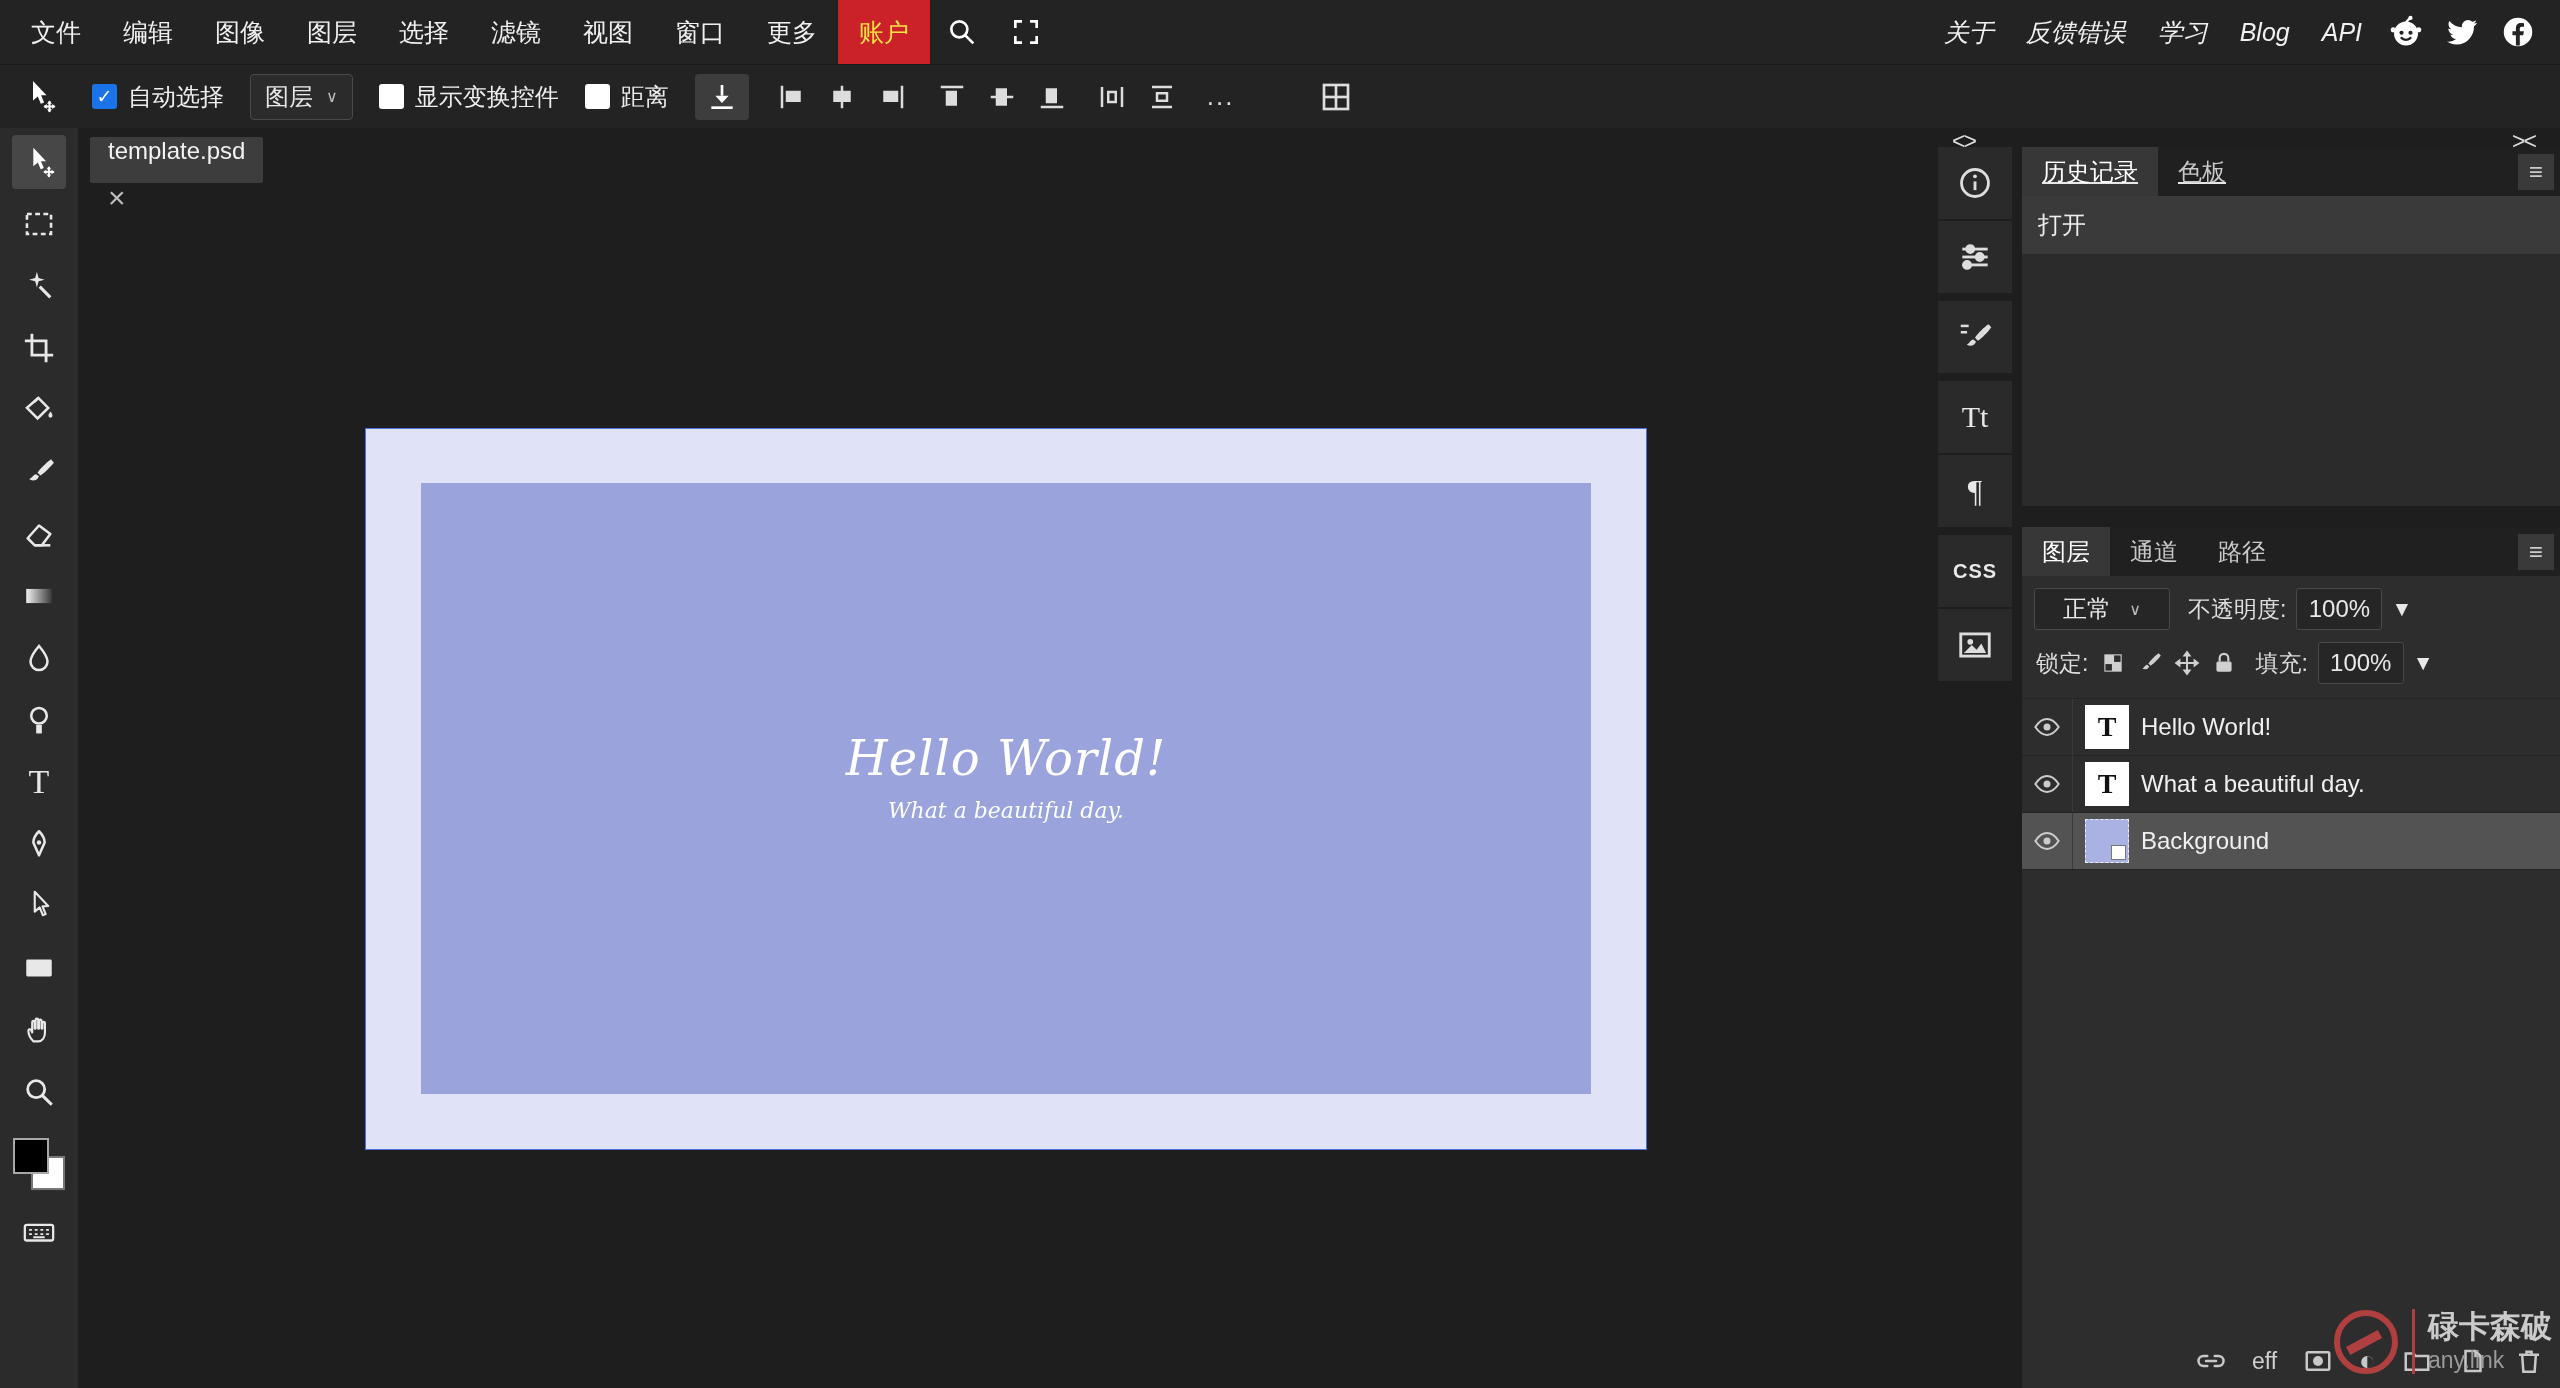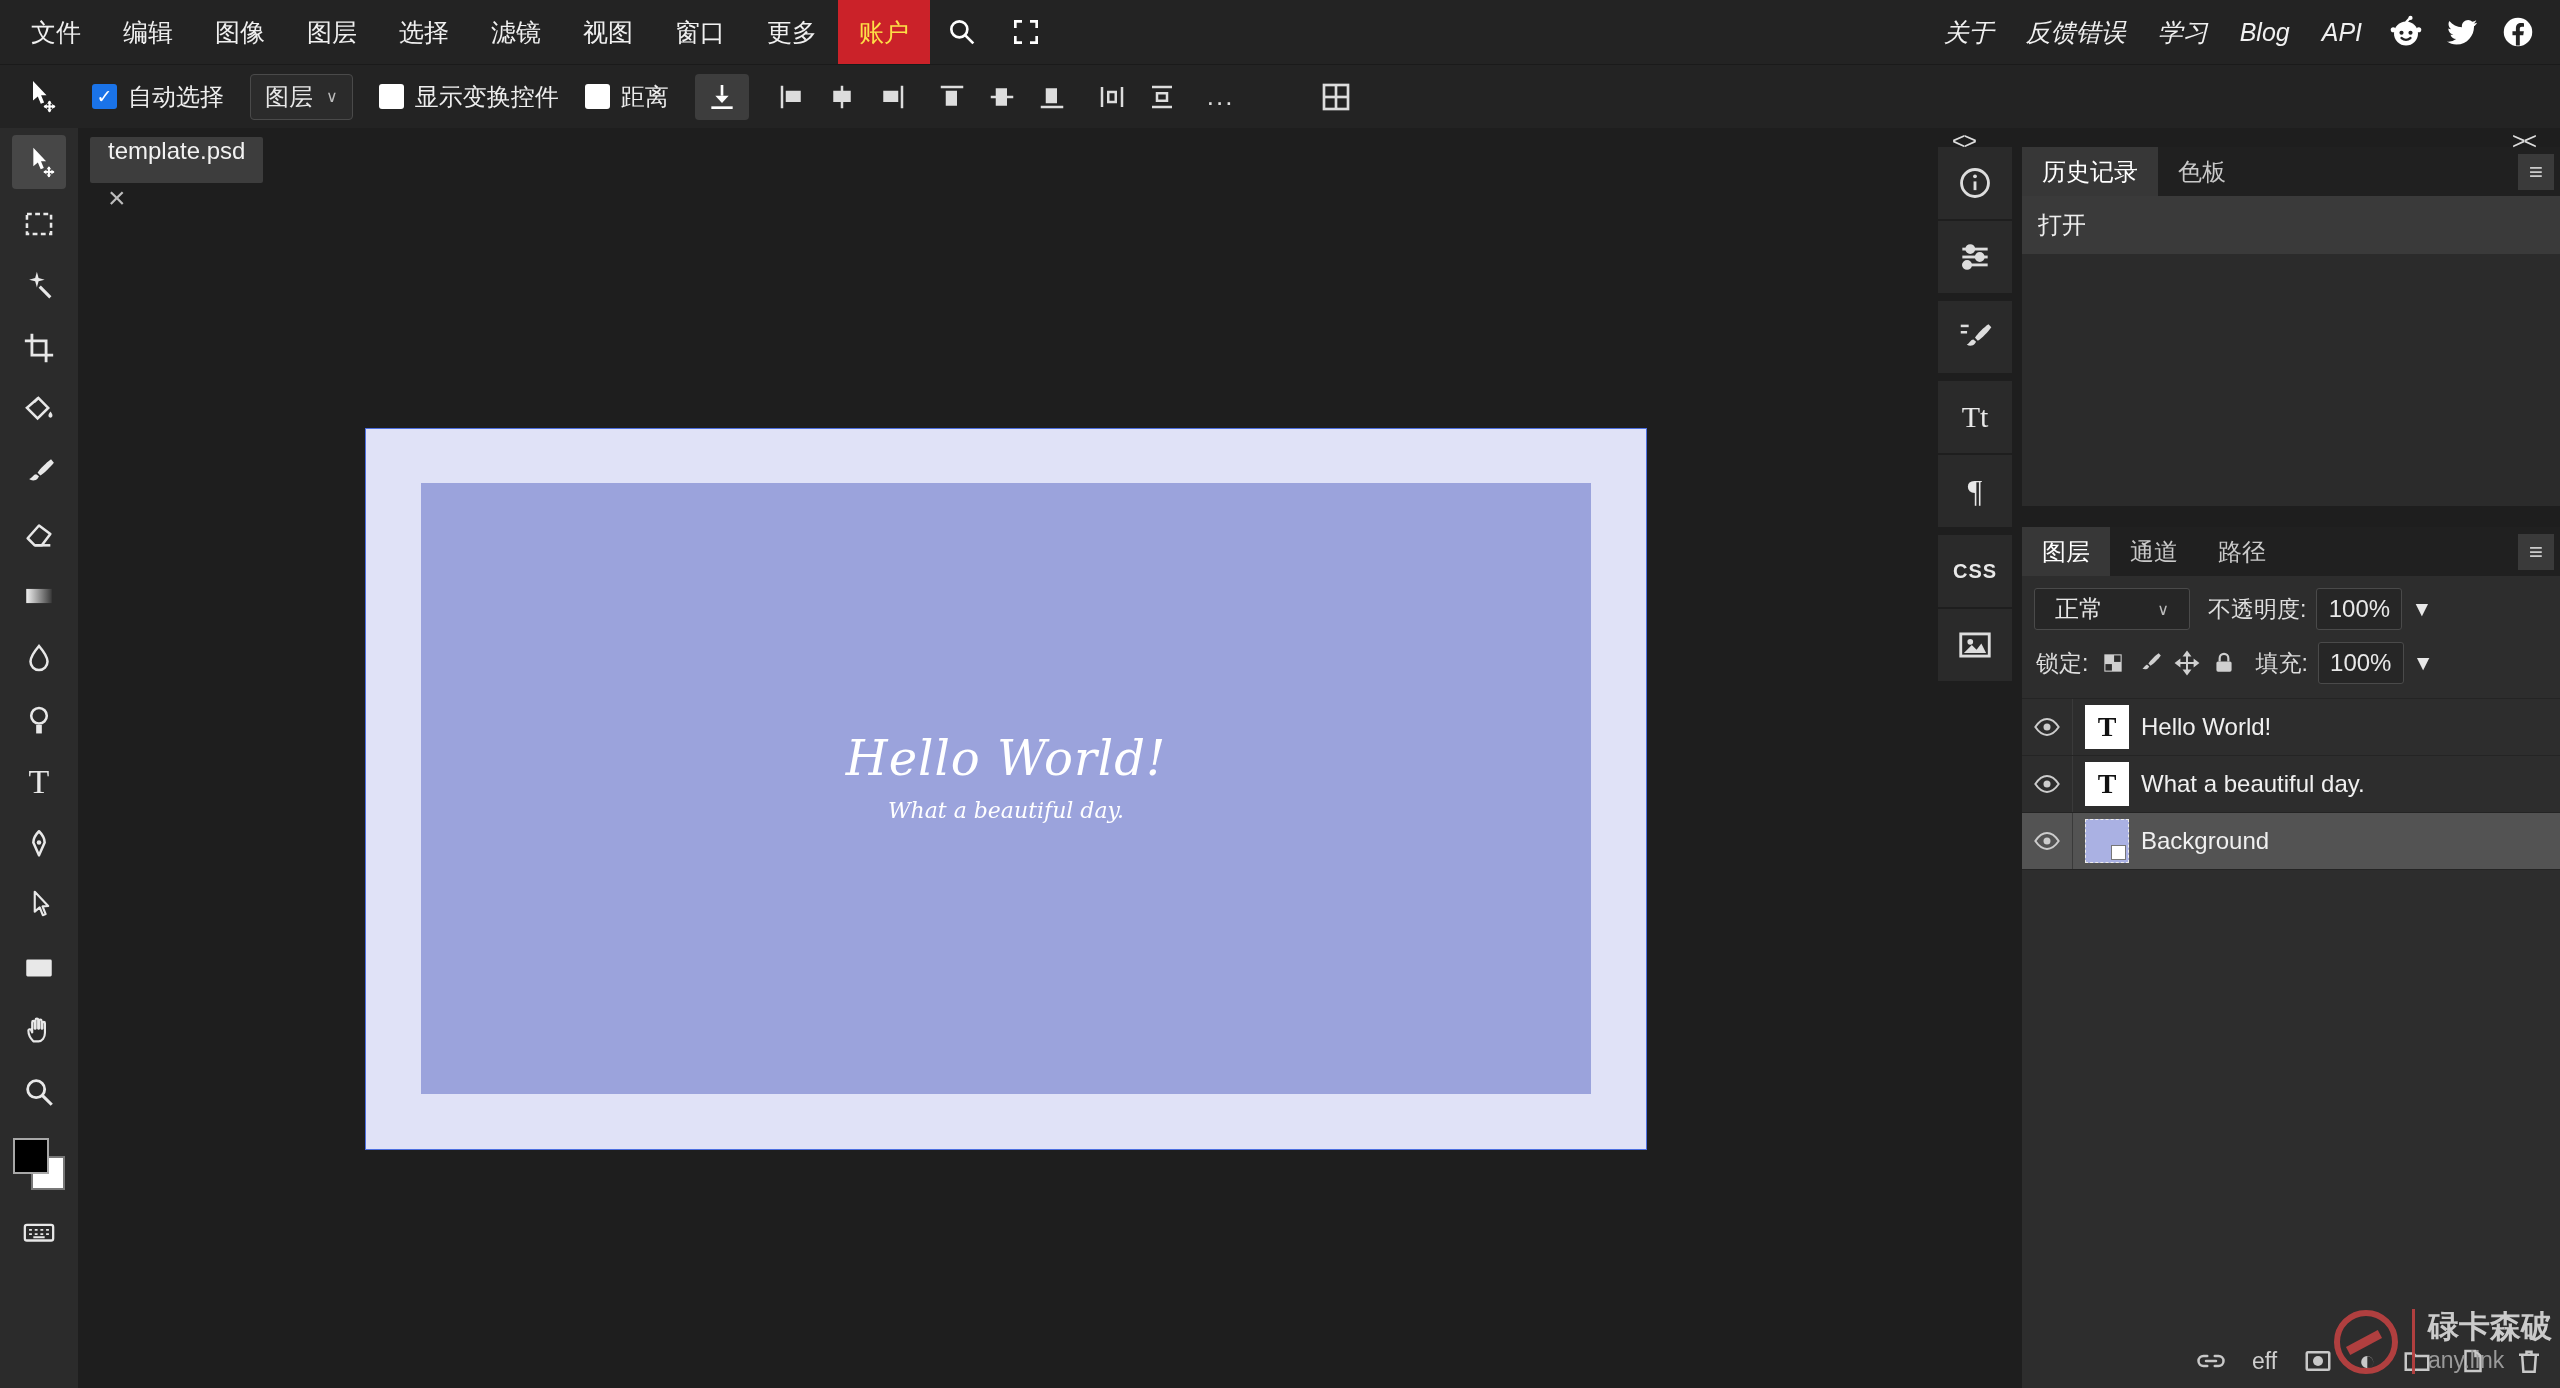--- a/index.html
+++ b/index.html
@@ -66,34 +66,34 @@
   .strip{position:absolute;left:1938px;top:147px;width:76px;display:flex;flex-direction:column;z-index:7;}
   .strip-btn{width:74px;height:72px;background:#2a2a2a;border:none;margin-bottom:2px;
              display:flex;align-items:center;justify-content:center;color:#ddd;cursor:pointer;}
   .group-gap{height:6px;}
   .strip-tt{font-family:"Liberation Serif",serif;font-size:30px;color:#e8e8e8;}
   .strip-para{font-family:"Liberation Serif",serif;font-size:32px;color:#e8e8e8;}
   .strip-css{font-size:20px;font-weight:bold;letter-spacing:1px;color:#e8e8e8;}
 
   
   .panel{position:absolute;left:2022px;width:538px;background:#2d2d2d;z-index:6;}
-  .panel.history{top:147px;height:359px;}
+  .panel.history{top:147px;height:359px;text-decoration:underline;}
   .panel.layerspanel{top:527px;height:861px;}
   .ptabs{height:49px;background:#202020;display:flex;align-items:center;position:relative;}
   .ptab{padding:0 20px;line-height:49px;font-size:24px;color:#c9c9c9;cursor:pointer;white-space:nowrap;}
   .ptab.active{background:#373737;color:#fff;}
   .pmenu{position:absolute;right:6px;top:7px;width:36px;height:36px;background:#3a3a3a;color:#ccc;
          display:flex;align-items:center;justify-content:center;font-size:24px;border:none;cursor:pointer;}
   .history-body{background:#2b2b2b;position:absolute;top:49px;bottom:0;left:0;right:0;}
   .history-entry{height:58px;background:#3a3a3a;display:flex;align-items:center;padding-left:16px;font-size:24px;color:#eee;cursor:pointer;}
 
   .lcontrols{padding:12px 12px 2px;}
   .lrow{display:flex;align-items:center;margin-bottom:12px;}
-  .blend{width:156px;height:42px;background:#262626;border:1px solid #4a4a4a;border-radius:3px;
-         display:flex;align-items:center;justify-content:space-between;padding:0 20px;box-sizing:border-box;font-size:24px;cursor:pointer;}
+  .blend{width:136px;height:42px;background:#262626;border:1px solid #4a4a4a;border-radius:3px;
+         display:flex;align-items:center;justify-content:space-between;padding:0 28px;box-sizing:border-box;font-size:24px;cursor:pointer;}
   .lbl{font-size:23px;color:#ddd;margin-left:18px;white-space:nowrap;text-align:center;}
   .lbl.first{margin-left:2px;}
   .valbox{min-width:86px;height:42px;background:#262626;border:1px solid #4a4a4a;border-radius:3px;
           display:flex;align-items:center;justify-content:center;font-size:24px;margin-left:10px;box-sizing:border-box;cursor:pointer;}
   .dd-arrow{color:#e8e8e8;font-size:21px;margin-left:9px;cursor:pointer;}
   .lockicons{display:flex;gap:11px;margin-left:12px;align-items:center;}
   .lockbtn{background:none;border:none;padding:0;display:flex;cursor:pointer;}
 
   .layerlist{border-top:1px solid #242424;}
   .layer-row{height:56px;display:flex;align-items:center;border-bottom:1px solid #242424;cursor:pointer;}

